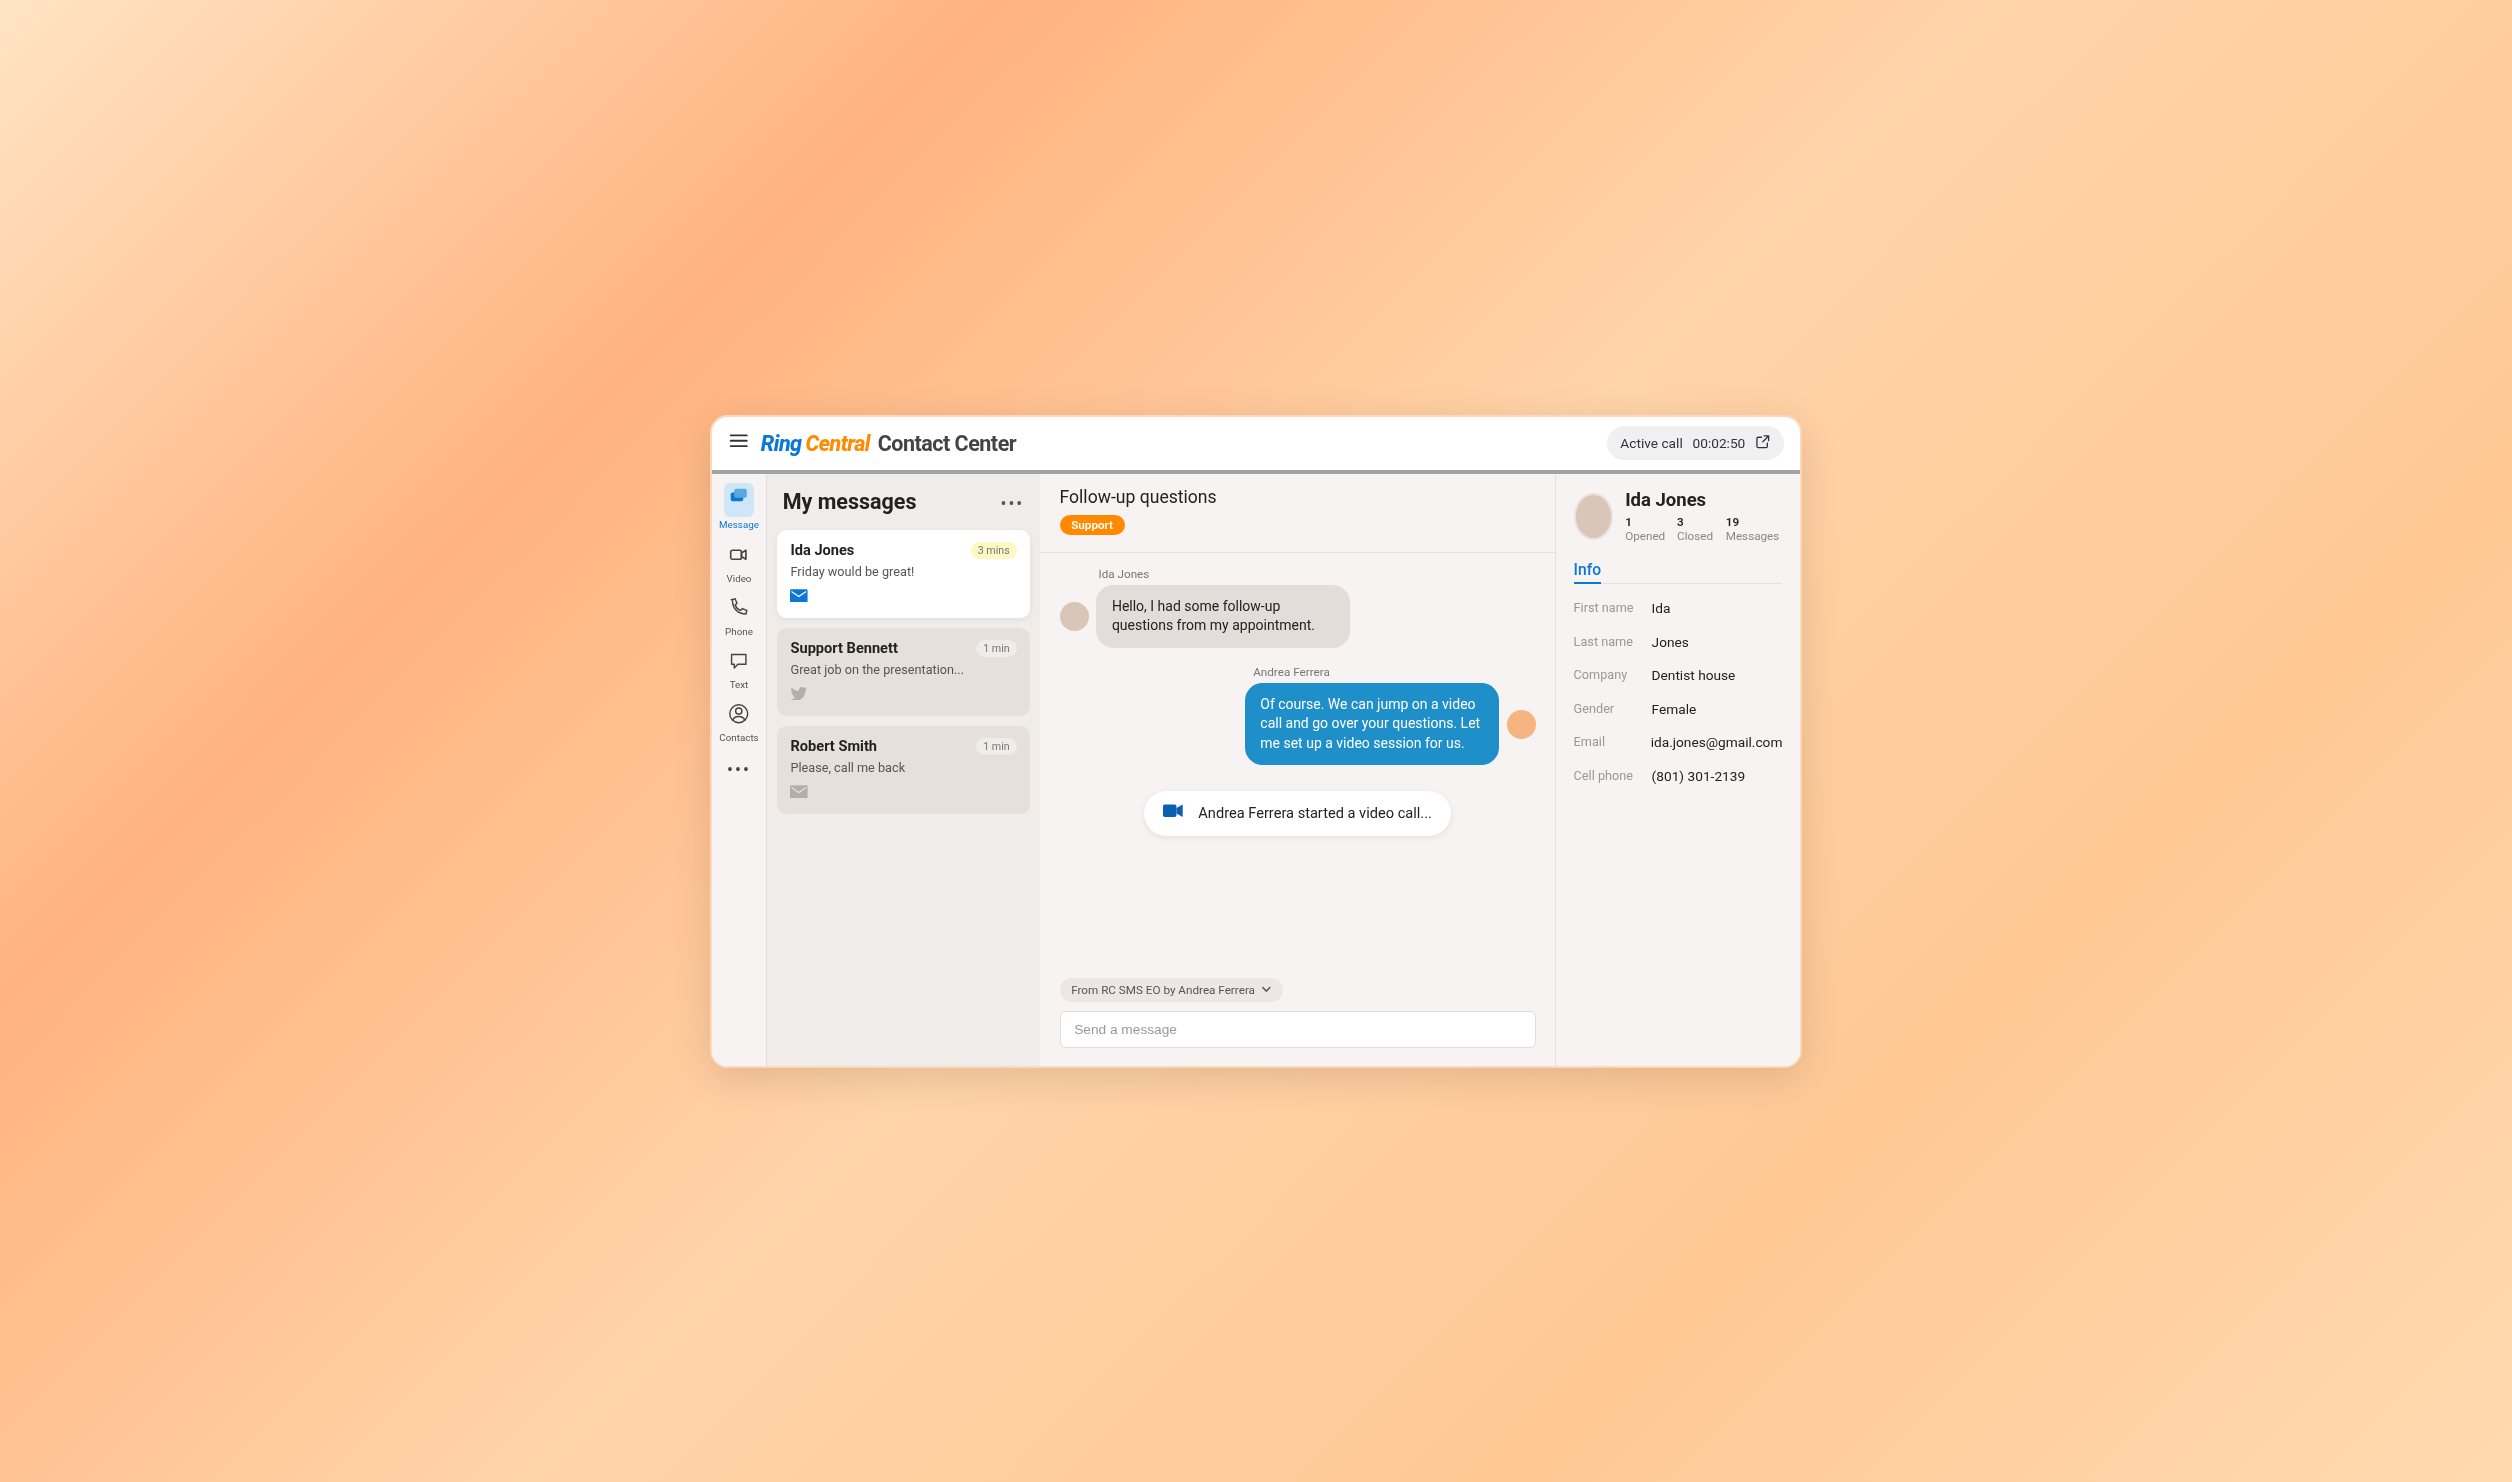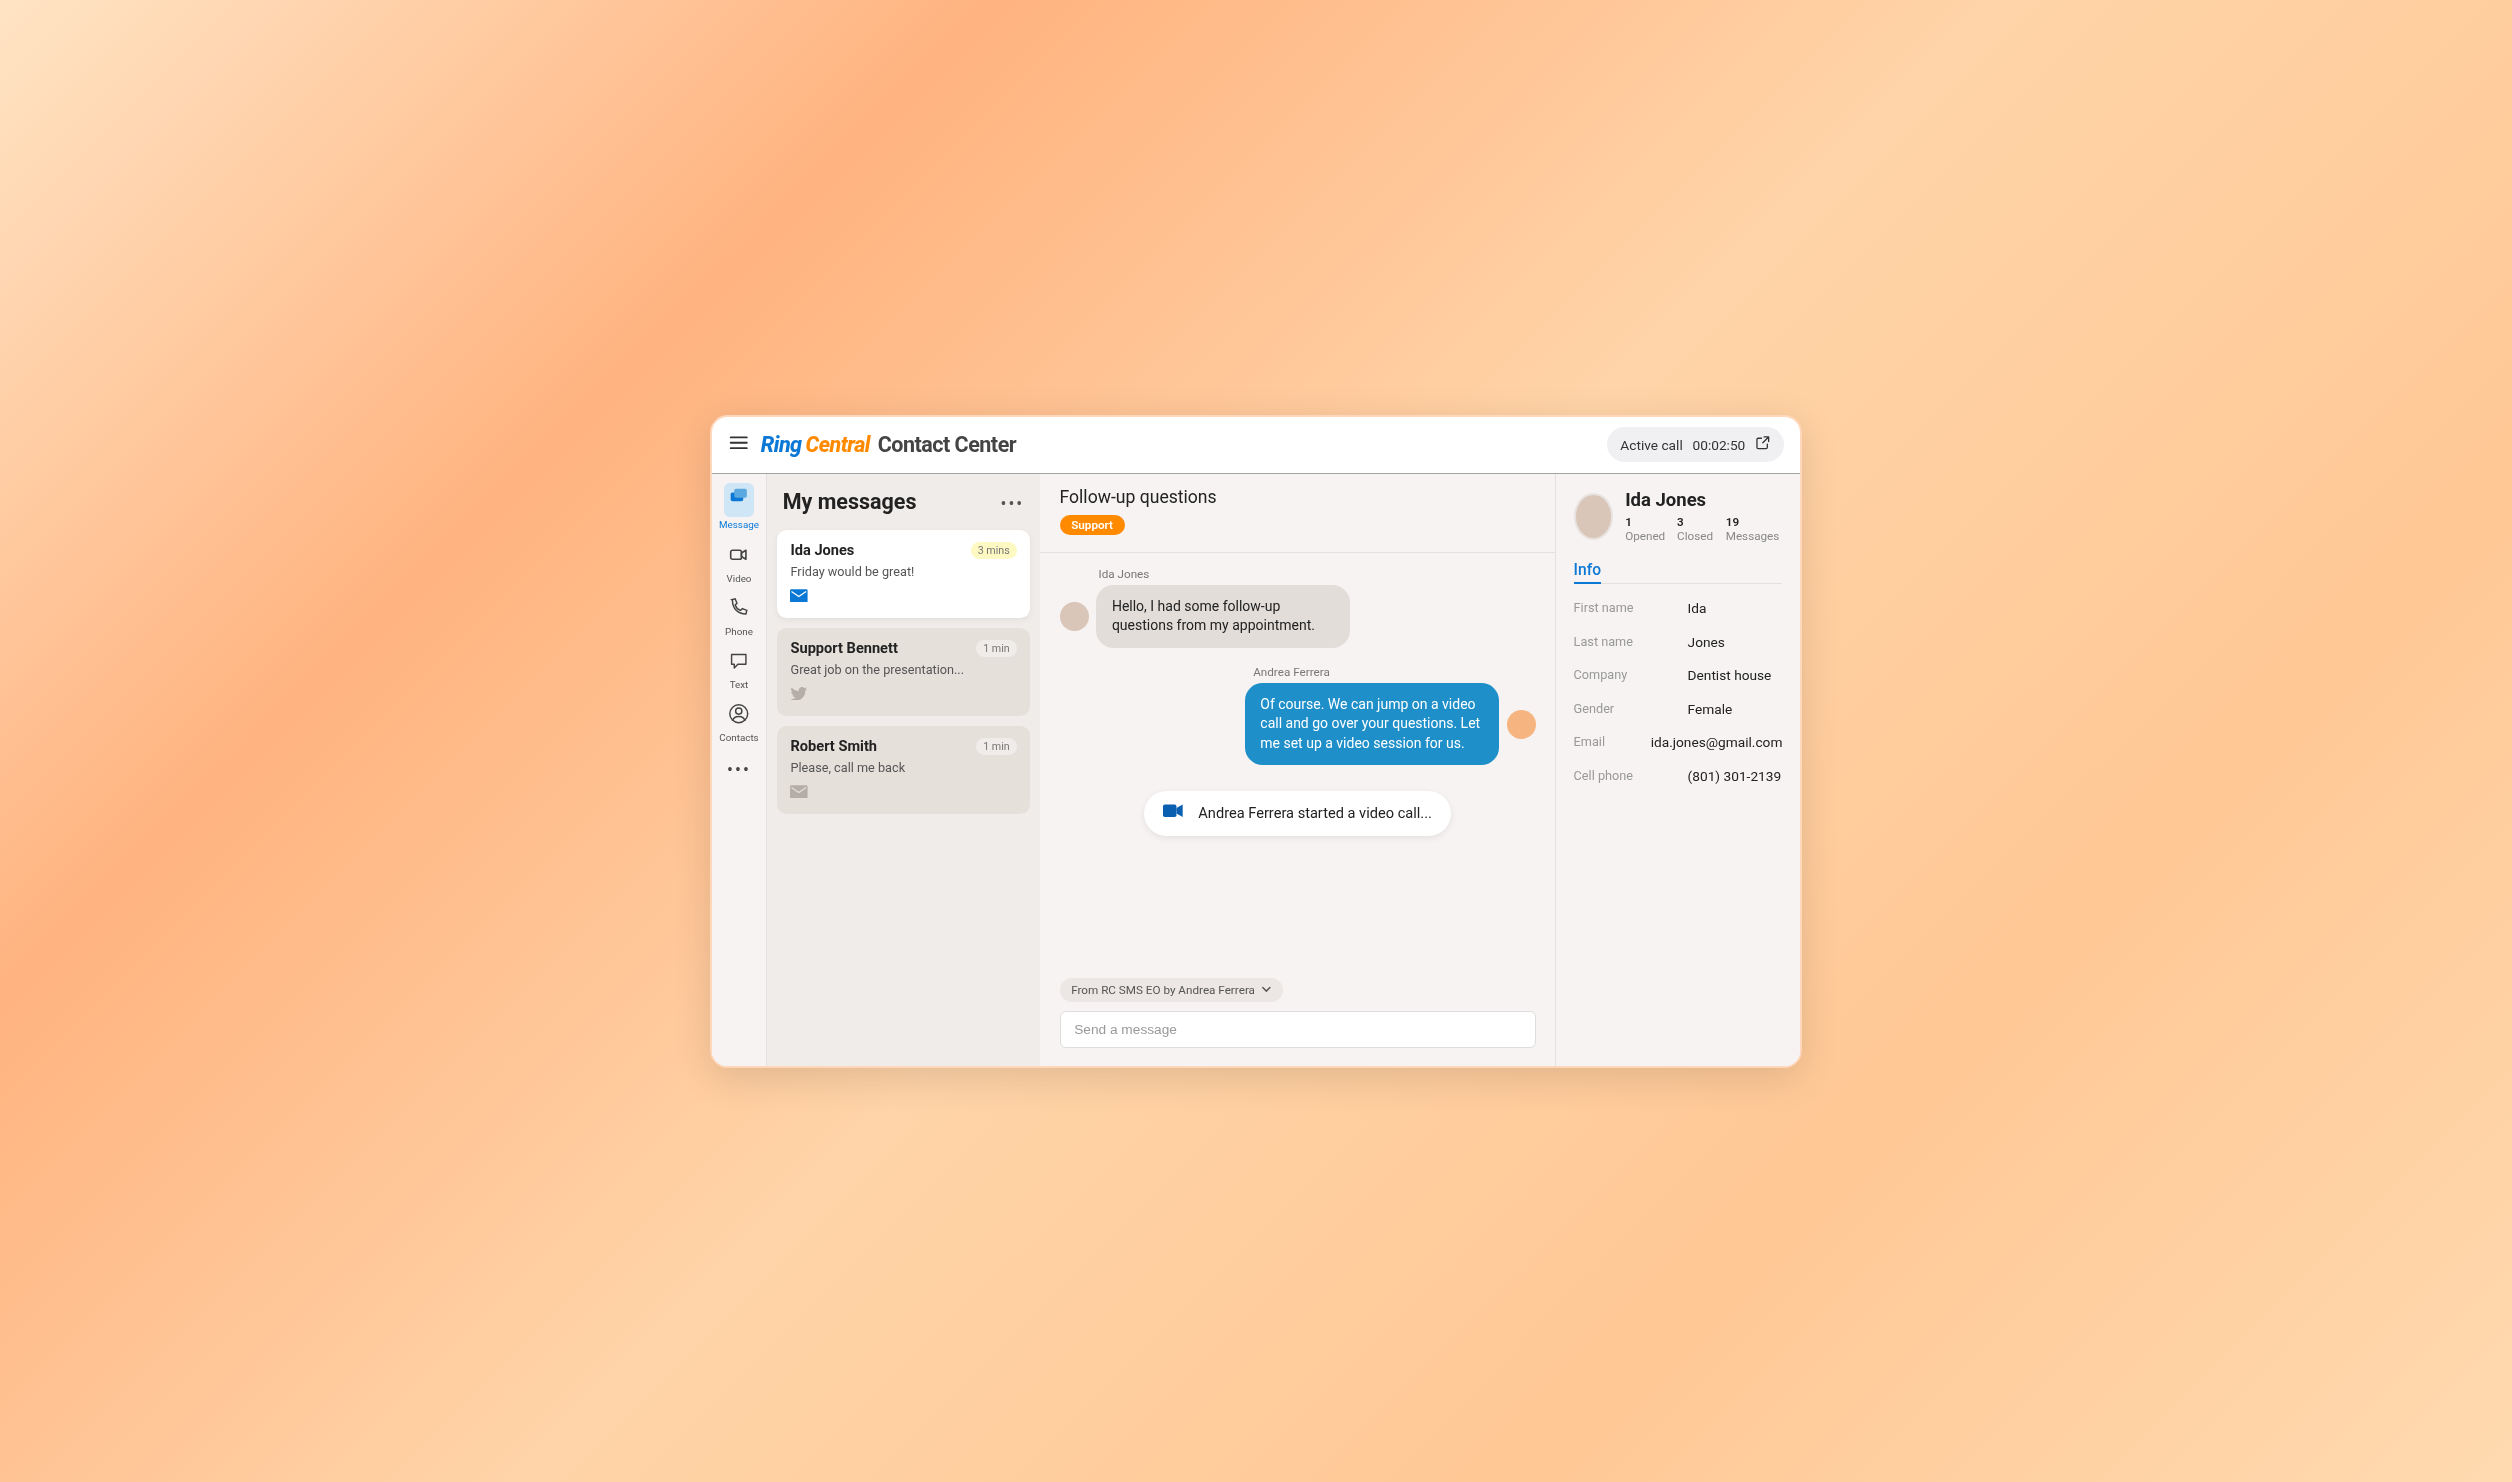--- a/index.html
+++ b/index.html
@@ -21,21 +21,21 @@
     box-shadow: 0 9.8px 39px rgba(0,0,0,0.12);
     border: 2px solid rgba(255,140,60,0.35);
     display: flex;
     flex-direction: column;
   }
   .topbar {
     height: 57px;
     display: flex;
     align-items: center;
     padding: 0 15.6px;
-    border-bottom: 1px solid #a3a3a3;
+    border-bottom: 4px solid #a3a3a3;
     gap: 11.7px;
   }
   .hamburger svg { width: 21.5px; height: 21.5px; color: #333; }
   .logo { display: flex; align-items: baseline; gap: 3.9px; font-weight: 800; font-size: 21.5px; letter-spacing: -0.5px; }
   .logo .ring { color: #0b78d6; font-style: italic; }
   .logo .central { color: #ff8a00; font-style: italic; }
   .product-name { color: #444; font-weight: 700; font-size: 21.5px; margin-left: 3.9px; }
   .topbar-spacer { flex: 1; }
   .active-call-pill {
     background: #f0f0f2;
@@ -202,21 +202,21 @@
     color:#0b78d6;
     font-weight:500;
     border-bottom:2px solid #0b78d6;
     display:inline-block;
     padding-bottom:3.9px;
   }
   .info-tab-bar { border-bottom:1px solid #e5e0dd; margin-top:-1px; }
   .info-fields { margin-top: 15.6px; display:flex; flex-direction:column; gap:17.6px; }
   .info-row { display:flex; }
   .info-label { width: 78px; font-size:12.7px; color:#999; }
-  .info-value { font-size:13.7px; color:#222;margin-left:36px; }
+  .info-value { font-size:13.7px; color:#222; }
 </style>
 </head>
 <body>
 
 <div class="app-window">
 
   <div class="topbar">
     <div class="hamburger">
       <svg viewBox="0 0 24 24">
           <path d="M3 6h18M3 12h18M3 18h18" stroke="currentColor" stroke-width="2" stroke-linecap="round" fill="none"></path>

